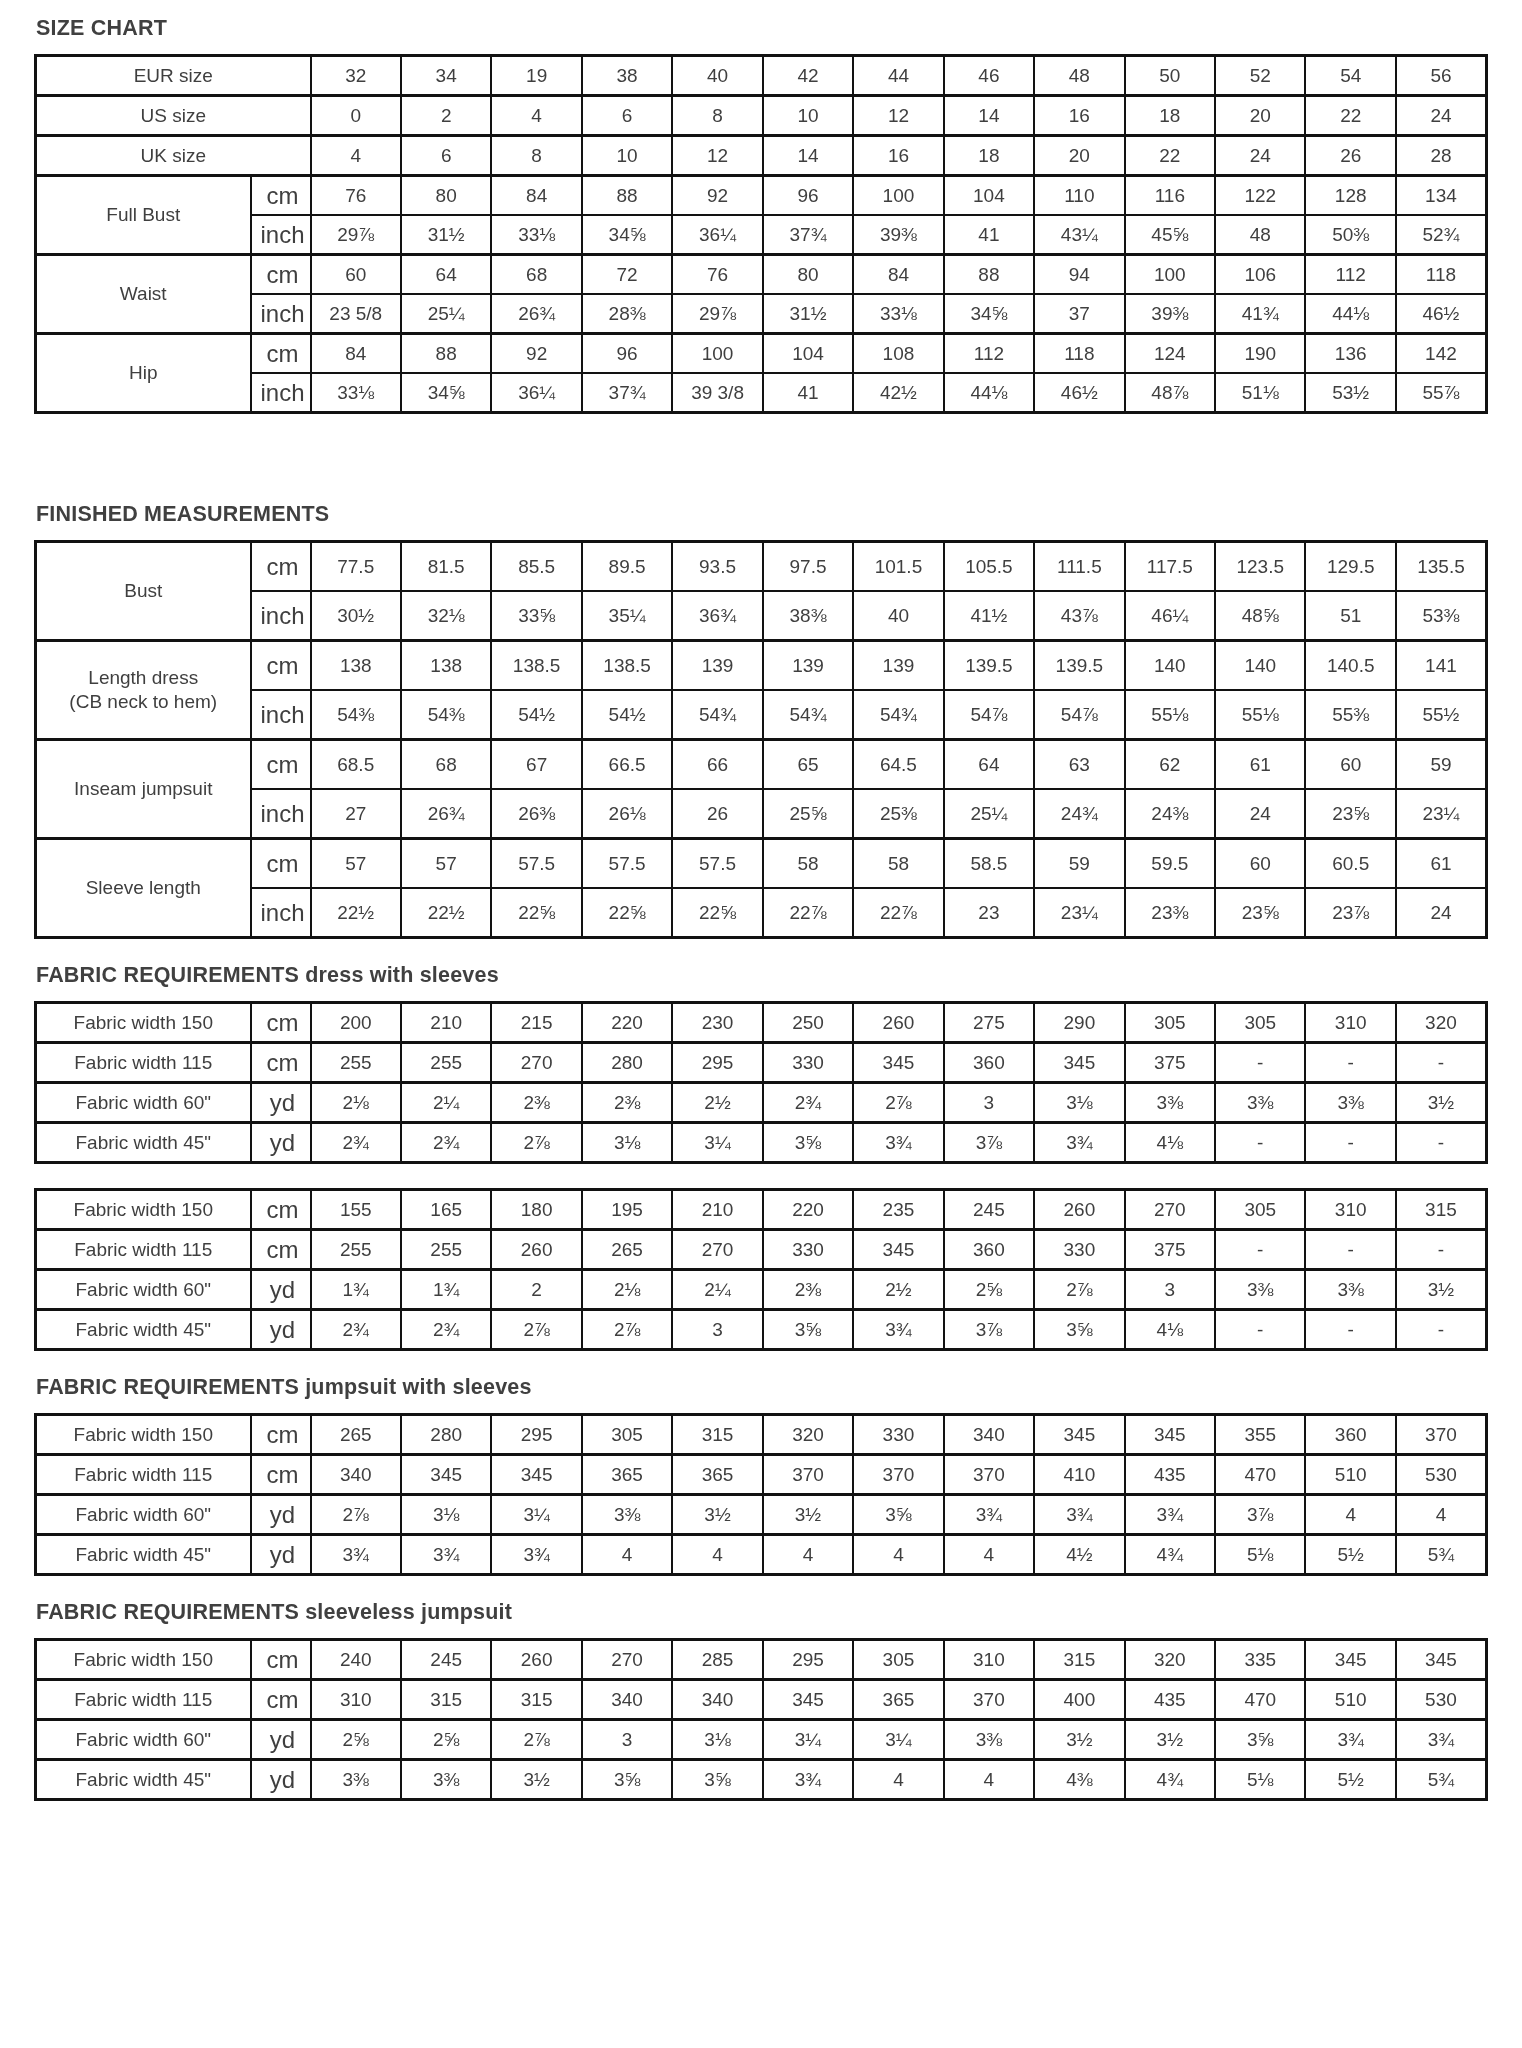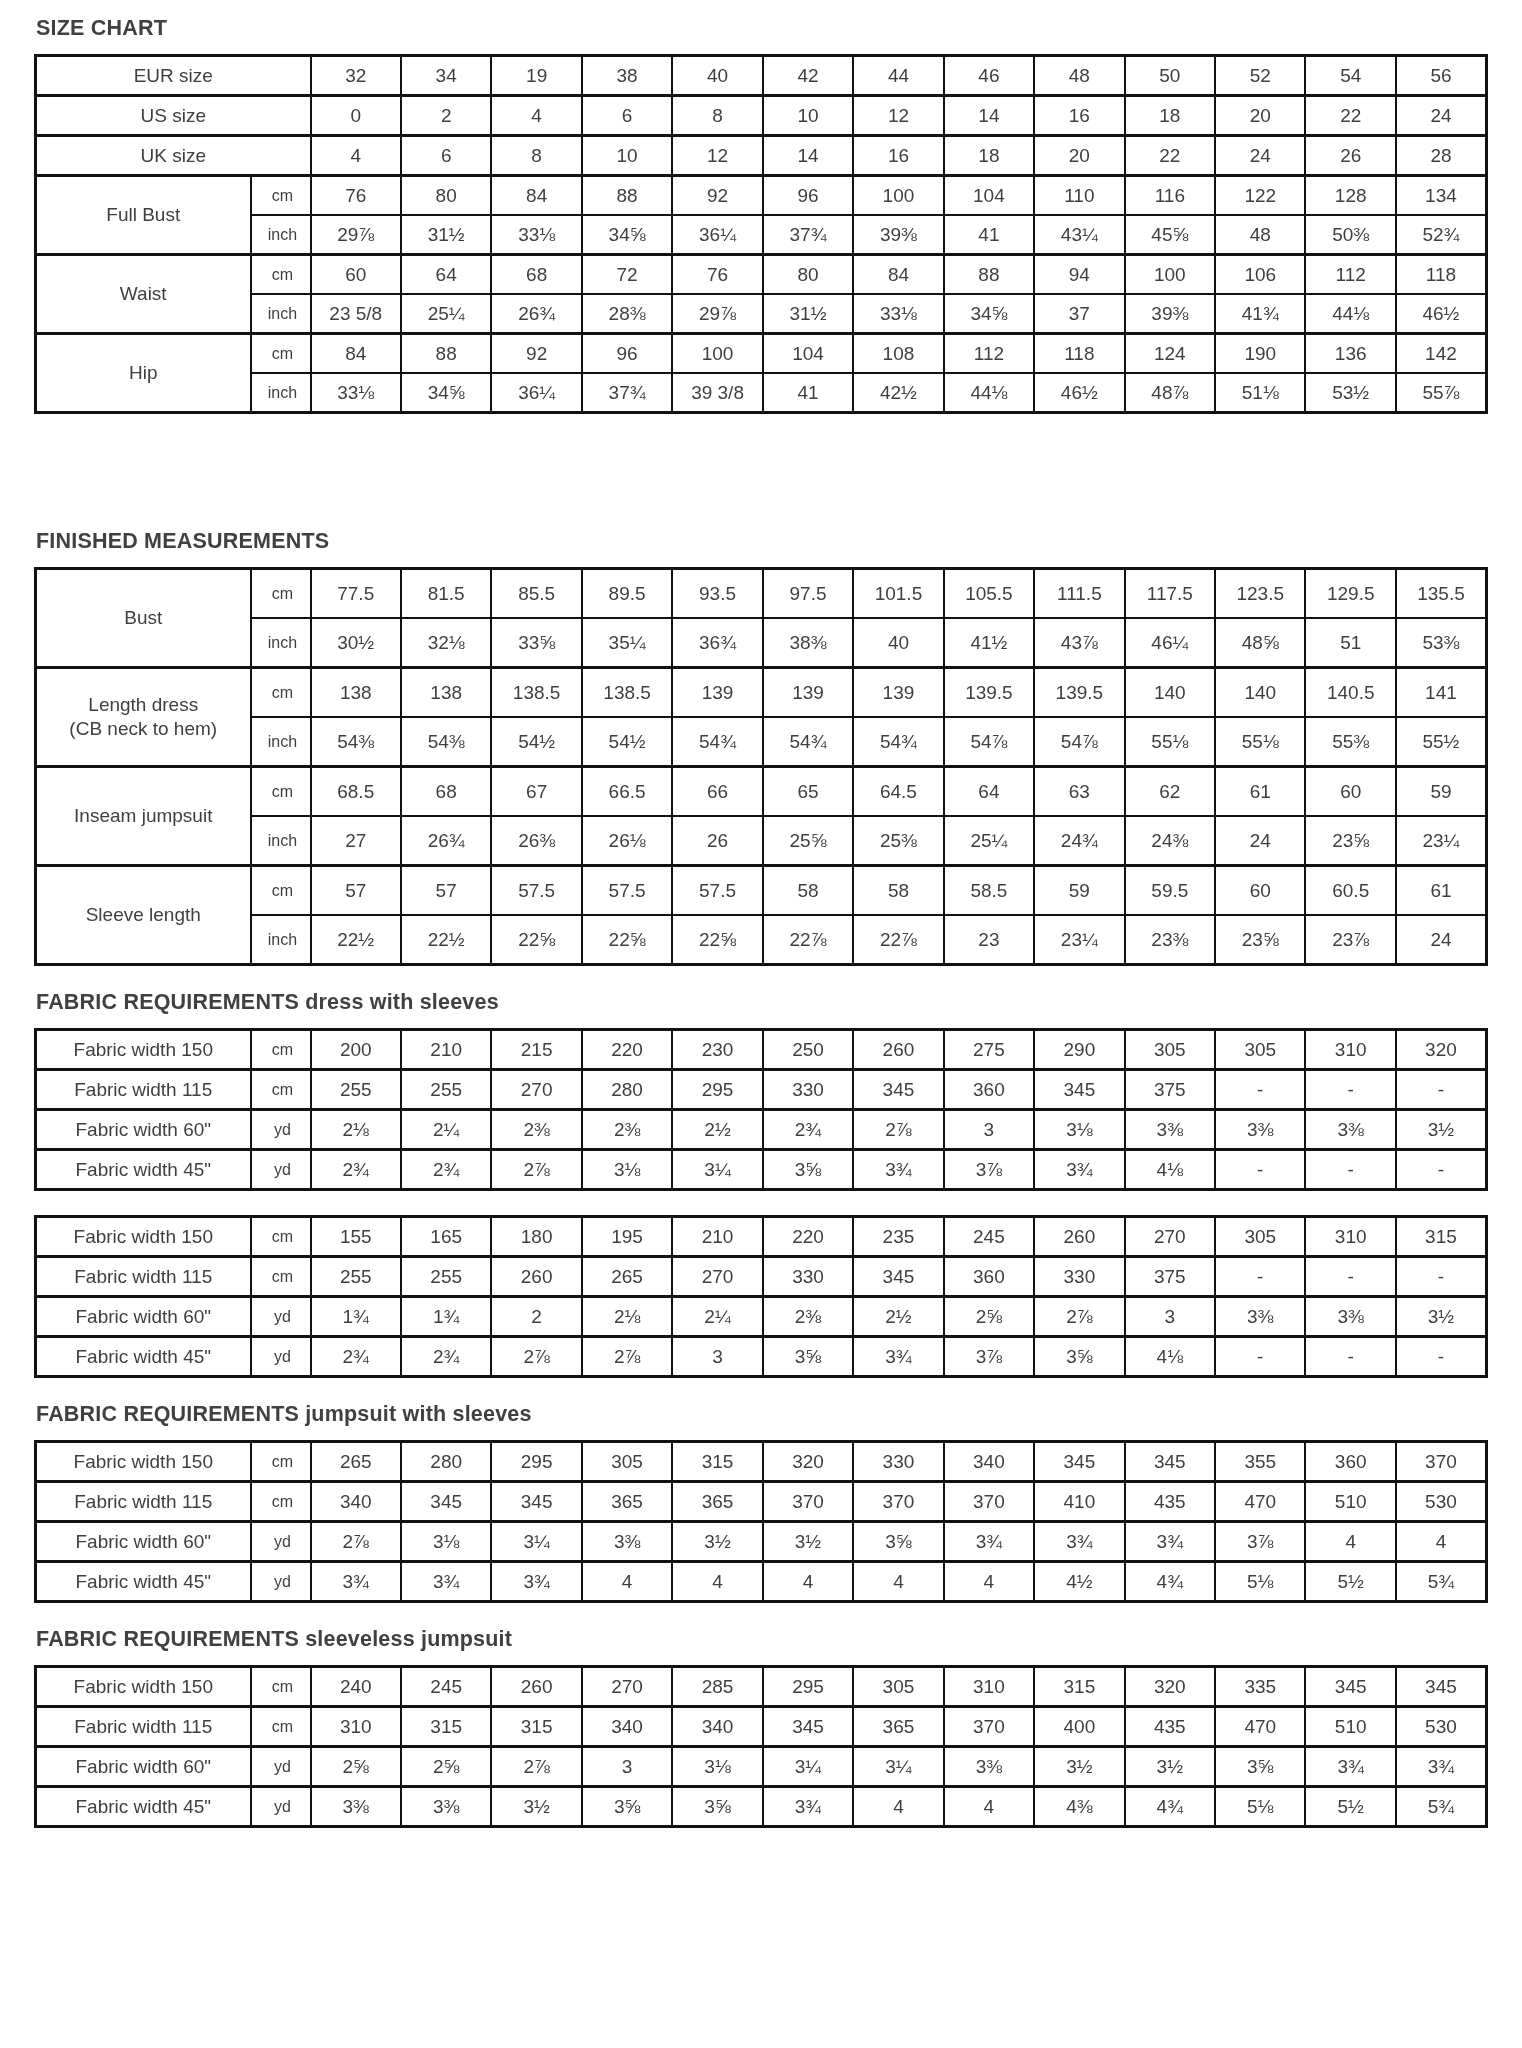--- a/index.html
+++ b/index.html
@@ -12,21 +12,21 @@
     min-height: 2048px;
     font-family: "Liberation Sans", "DejaVu Sans", sans-serif;
     color: #3c3c3c;
     box-sizing: border-box;
   }
   .page {
     padding: 16px 34px 30px 34px;
   }
   section { margin-top: 24px; }
   section.first { margin-top: 0; }
-  section.fm { margin-top: 115px; }
+  section.fm { margin-top: 88px; }
   h2 {
     margin: 0 0 13px 2px;
     font-size: 21.5px;
     font-weight: 700;
     color: #404040;
     letter-spacing: 0.2px;
   }
   table {
     width: 100%;
     border-collapse: collapse;
@@ -44,21 +44,21 @@
     padding: 0 2px;
     overflow: hidden;
   }
   tr.grp td { border-top-width: 3px; }
   tr.sub td { border-top-width: 1px; }
   td.lbl {
     white-space: pre-line;
     line-height: 1.25;
     text-align: center;
   }
-  td.unit { font-size: 16px; padding-left: 6px; }
+  td.unit { font-size: 24px; padding-left: 6px; }
   section.fm td { height: 47px; }
   col.c-label { width: 215px; }
   col.c-unit  { width: 60px; }
 </style>
 </head>
 <body>
 
 <div class="page">
 
   <section class="first">

